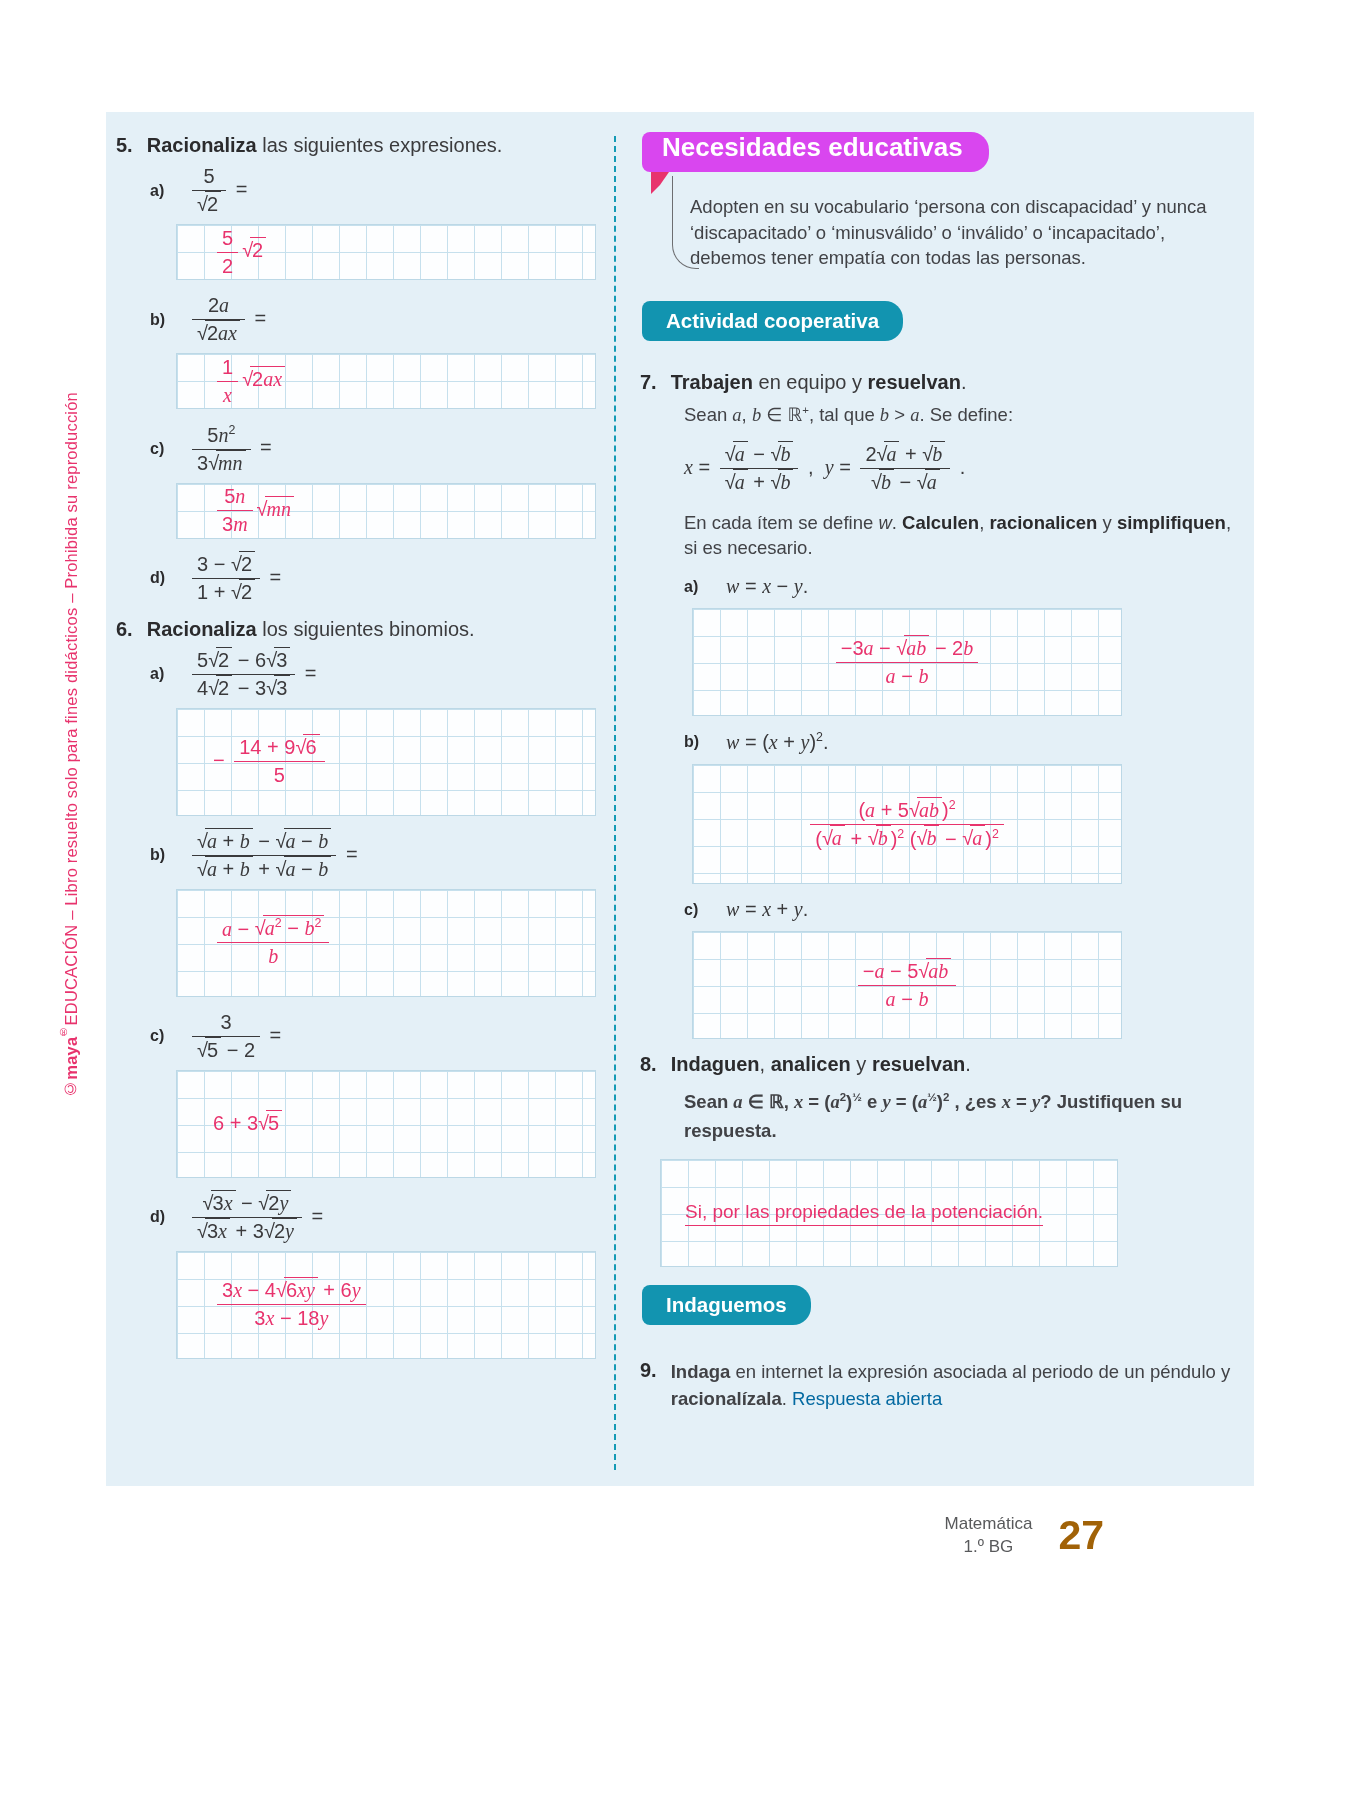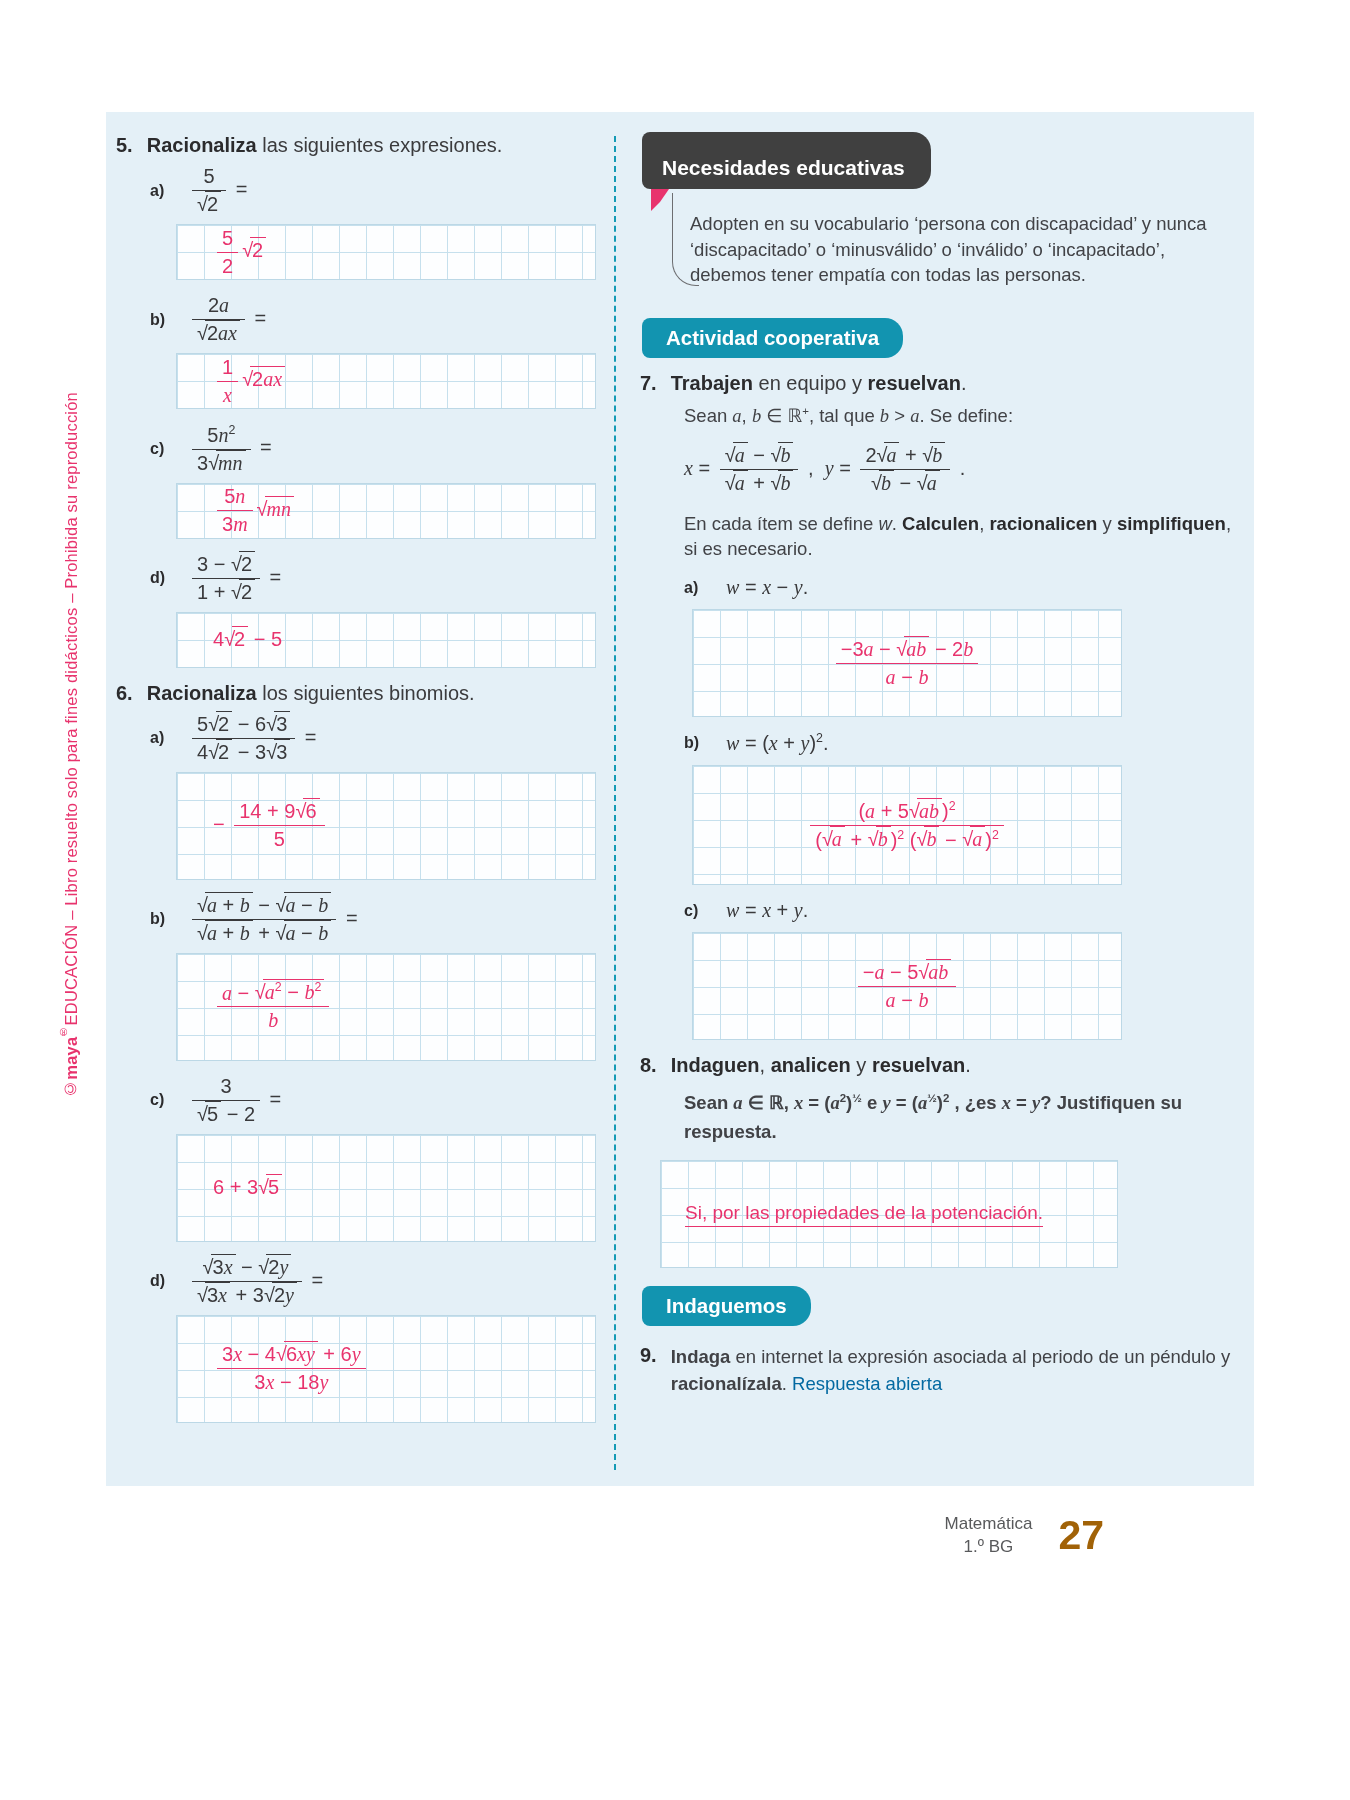--- a/index.html
+++ b/index.html
@@ -59,31 +59,31 @@
   .agrid .ans { color:#e8336d; }
   .h2 { height:56px; } .h3 { height:108px; } .h4 { height:120px; }
   .lgrid { margin:0 0 14px 60px; width:420px; }
   .lgrid .ans { margin-left:36px; }
   .rgrid { margin:0 0 12px 52px; width:430px; justify-content:center; }
   .grid8 { margin:6px 0 18px 20px; width:458px; }
   .grid8 .ans { margin-left:24px; border-bottom:1.5px solid currentColor; padding-bottom:2px; font-size:19px; }
 
   
   .badge-pink {
-    position:relative; display:inline-block; background:#404040; color:#fff;
-    font-weight:700; font-size:21px; padding:24px 26px 9px 20px;
+    position:relative; display:inline-block; background:#d946ef; color:#fff;
+    font-weight:700; font-size:26px; padding:0 26px 9px 20px;
     border-radius:8px 18px 18px 8px; margin:0 0 6px 2px;
   }
   .badge-pink::after {
     content:''; position:absolute; left:9px; top:100%;
     border:9px solid transparent; border-top:13px solid #e8336d; border-left:9px solid #e8336d;
   }
   .badge-teal {
     display:inline-block; background:#1294b0; color:#fff; font-weight:700;
-    font-size:20.5px; padding:8px 24px; border-radius:8px 18px 18px 8px; margin:0 0 12px 2px;
+    font-size:20.5px; padding:8px 24px; border-radius:8px 18px 18px 8px; margin:0 0 28px 2px;
   }
   .note {
     position:relative; margin:16px 0 30px 32px; padding-left:18px;
     font-size:18.5px; line-height:1.38; width:556px; color:#414246;
   }
   .note::before {
     content:''; position:absolute; left:0; top:-18px; bottom:2px; width:26px;
     border-left:1.5px solid #6d6e71; border-bottom:1.5px solid #6d6e71;
     border-bottom-left-radius:24px;
   }
@@ -170,23 +170,20 @@
           </div>
         </div>
 
         <div class="item">
           <div class="item-head">
             <span class="item-label">d)</span>
             <span class="math"><span class="frac">
                   <span class="num">3 − <span class="sqrt">√<span class="rad">2</span></span></span>
                   <span class="den">1 + <span class="sqrt">√<span class="rad">2</span></span></span>
                 </span> =</span>
-          </div>
-          <div class="agrid lgrid h2">
-            <span class="math ans">4<span class="sqrt">√<span class="rad">2</span></span> − 5</span>
           </div>
         </div>
 
         <div class="ex-header mt14">
           <span class="ex-num">6.</span>
           <span class="ex-title"><b>Racionaliza</b> los siguientes binomios.</span>
         </div>
 
         <div class="item">
           <div class="item-head">

